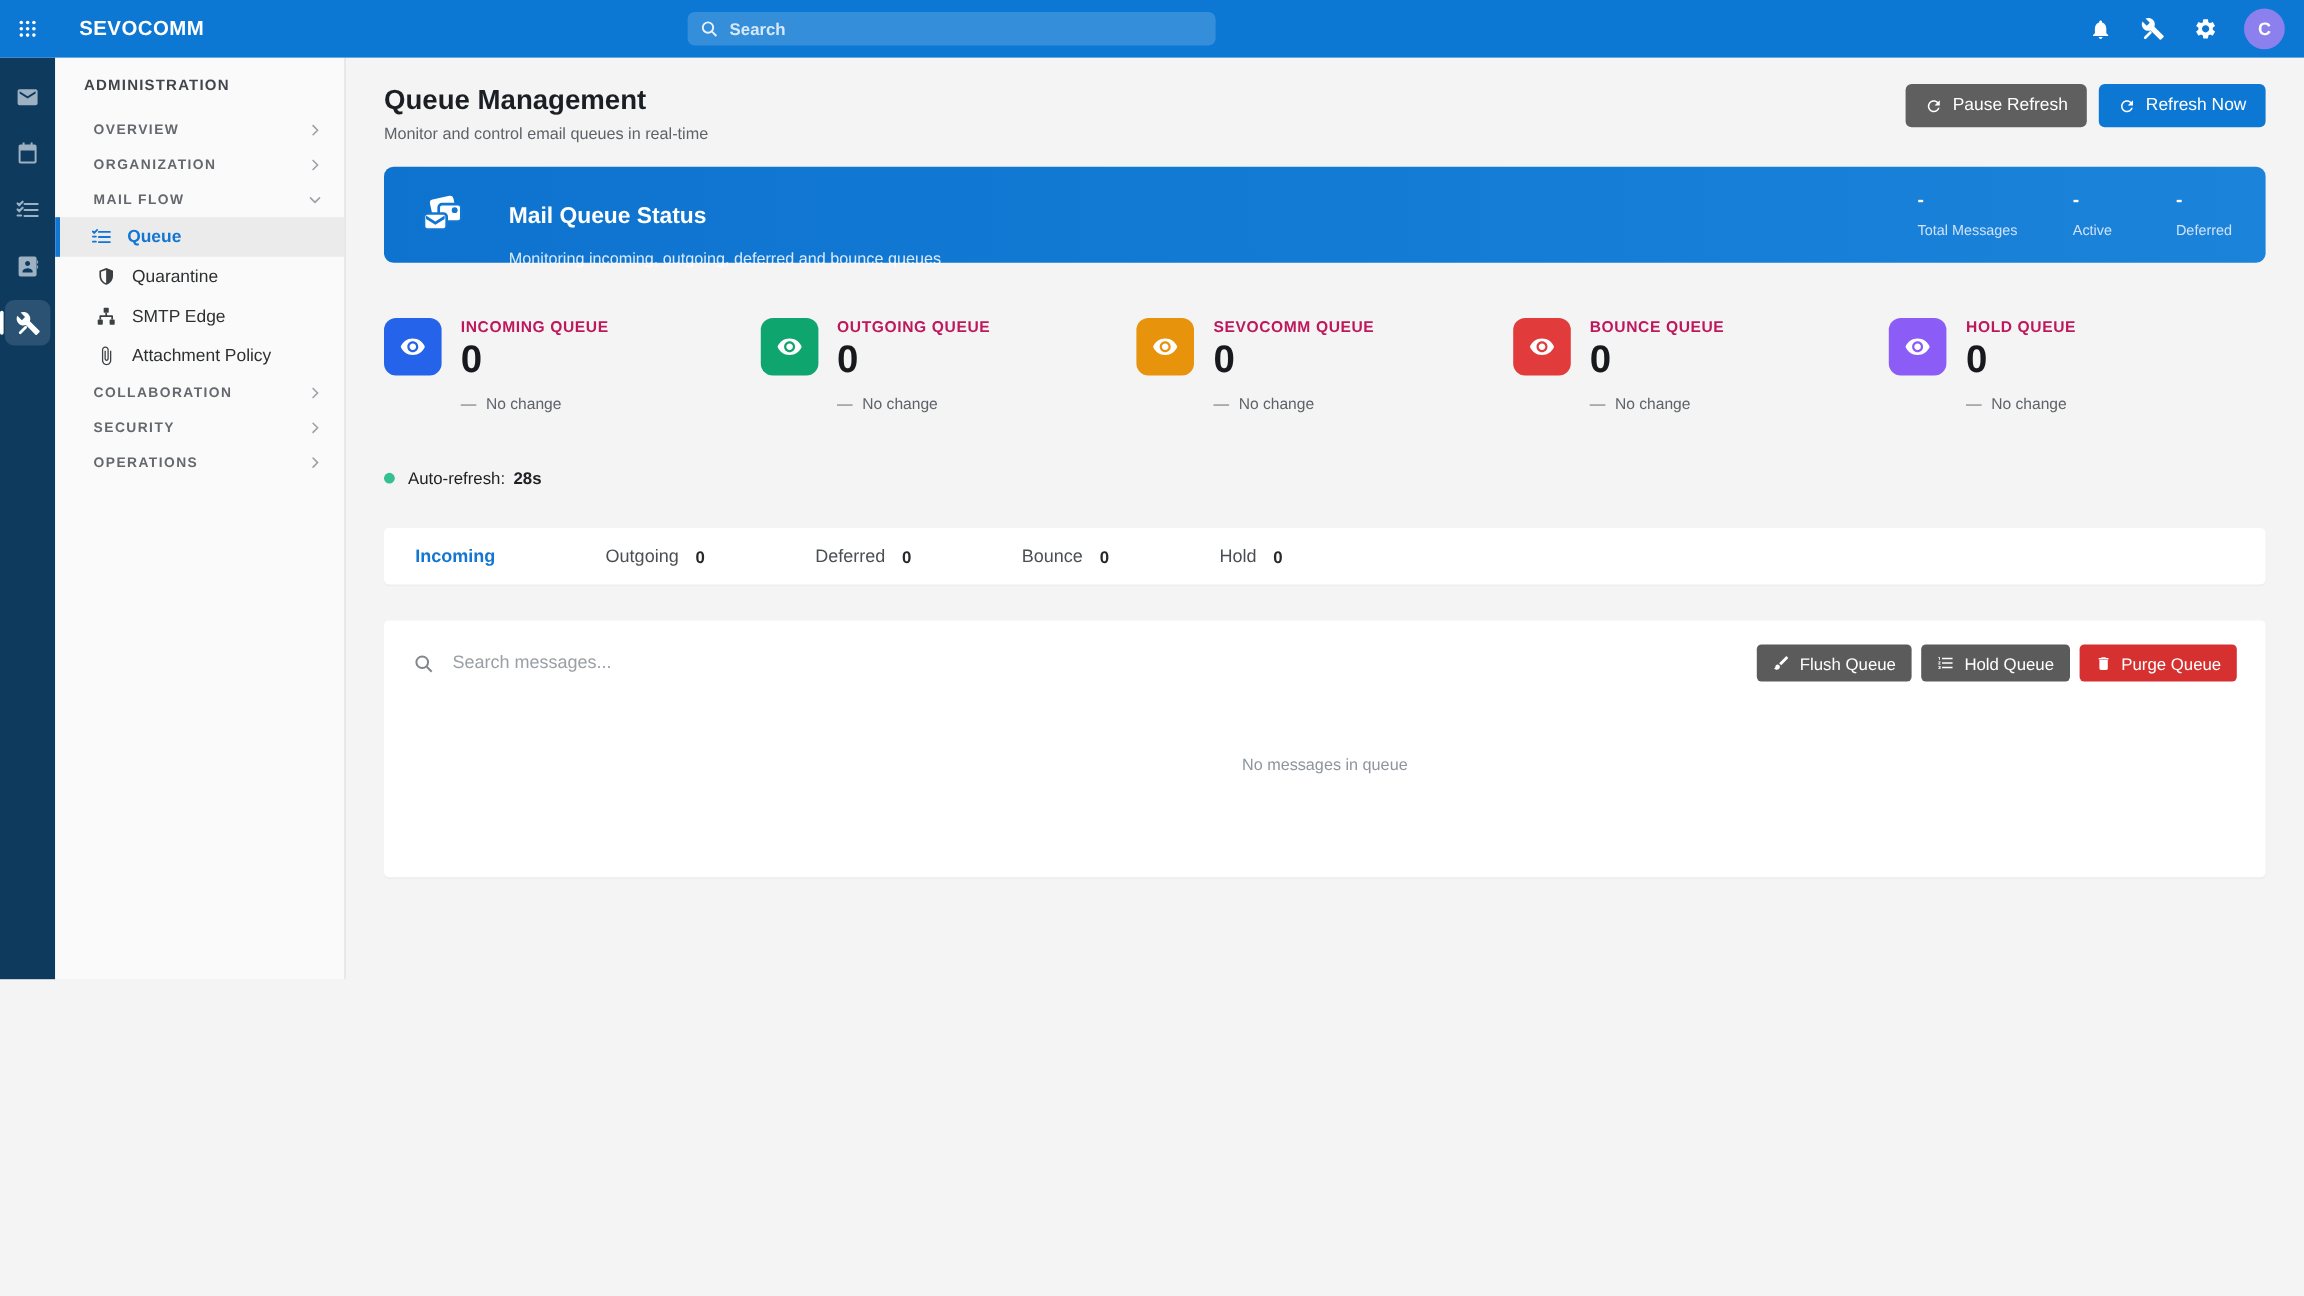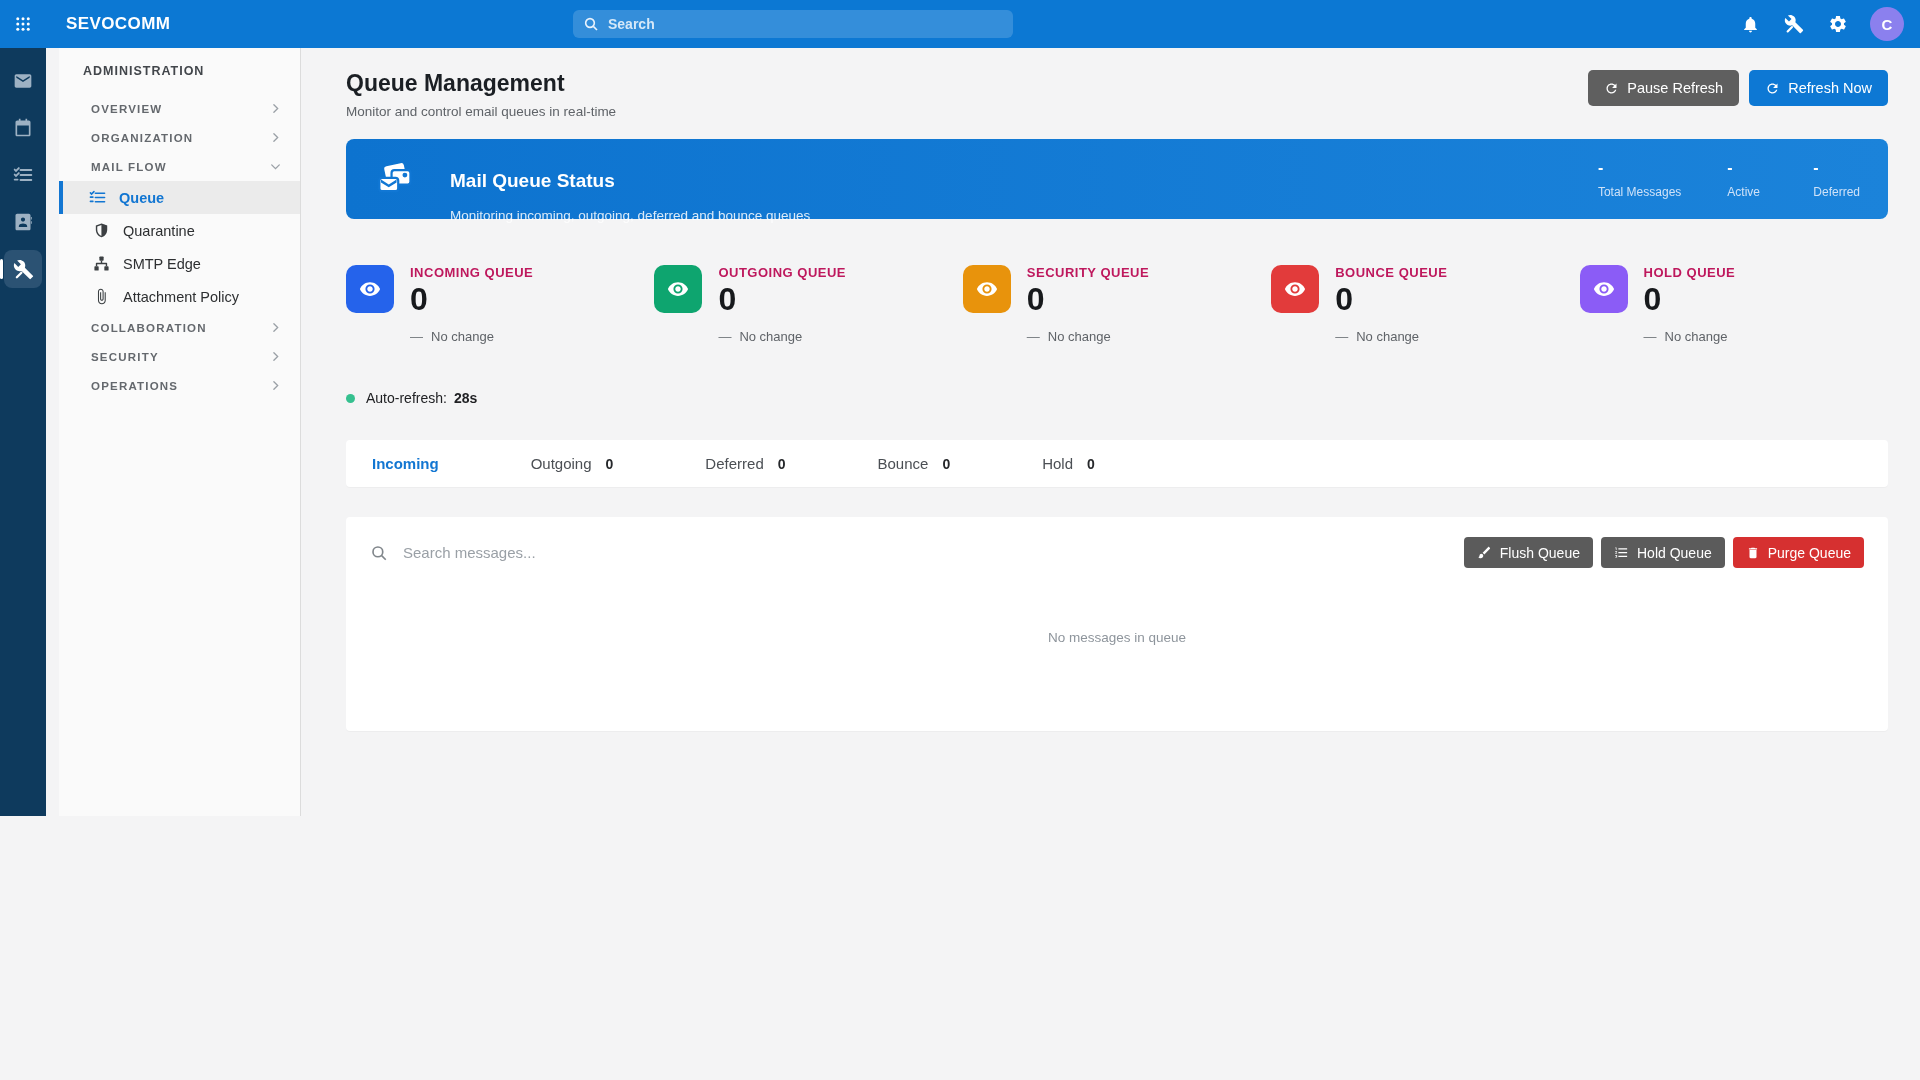--- a/index.html
+++ b/index.html
@@ -11,21 +11,21 @@
   .brand { font-size:17px; font-weight:bold; letter-spacing:.4px; margin-left:20px; }
   .top-search { position:absolute; left:573px; top:10px; width:440px; height:28px; background:rgba(255,255,255,.17); border-radius:6px; display:flex; align-items:center; padding:0 10px; }
   .top-search svg { flex:0 0 auto; }
   .top-search input { background:transparent; border:none; outline:none; color:#fff; font-size:14px; margin-left:9px; width:100%; font-family:"Liberation Sans",sans-serif;font-weight:bold; }
   .top-search input::placeholder { color:rgba(255,255,255,.8); }
   .top-actions { margin-left:auto; display:flex; align-items:center; gap:20px; padding-right:16px; }
   .top-icon { width:24px; height:24px; display:flex; align-items:center; justify-content:center; cursor:pointer; }
   .avatar { width:34px; height:34px; border-radius:50%; background:#8b80ee; display:flex; align-items:center; justify-content:center; font-size:15px; font-weight:bold; color:#fff; cursor:pointer; }
 
   
-  .frame { display:flex; height:768px;gap:13px; }
+  .frame { display:flex; height:768px; }
 
   
   .rail { width:46px; background:#0e3a5d; padding-top:14px; display:flex; flex-direction:column; align-items:center; gap:9px; }
   .rail-item { width:38px; height:38px; display:flex; align-items:center; justify-content:center; color:#9db1c3; border-radius:8px; cursor:pointer; position:relative; }
   .rail-item.active { background:#2b5273; color:#fff; }
   .rail-item.active::before { content:""; position:absolute; left:-4px; top:9px; width:3px; height:20px; background:#fff; border-radius:2px; }
 
   
   .sidebar { width:242px; background:#fafafa; border-right:1px solid #dcdcdc; padding-top:16px; }
   .side-title { padding:0 0 0 24px; font-size:12.5px; font-weight:bold; color:#42464b; letter-spacing:1px; margin-bottom:16px; }
@@ -350,21 +350,21 @@
       </div>
 
       <div class="card">
         <div class="card-top">
           <div class="card-icon" style="background: rgb(232, 147, 12);">
             <svg width="22" height="22" viewBox="0 0 24 24" fill="currentColor">
                 <path d="M12 4.5C7 4.5 2.7 7.6 1 12c1.7 4.4 6 7.5 11 7.5s9.3-3.1 11-7.5c-1.7-4.4-6-7.5-11-7.5zM12 17c-2.8 0-5-2.2-5-5s2.2-5 5-5 5 2.2 5 5-2.2 5-5 5zm0-8c-1.7 0-3 1.3-3 3s1.3 3 3 3 3-1.3 3-3-1.3-3-3-3z"></path>
               </svg>
           </div>
           <div class="card-info">
-            <div class="card-label">SECURITY QUEUE</div>
+            <div class="card-label">SEVOCOMM QUEUE</div>
             <div class="card-value">0</div>
           </div>
         </div>
         <div class="card-change">
             <span class="dash">—</span>
             <span>No change</span>
           </div>
       </div>
 
       <div class="card">

